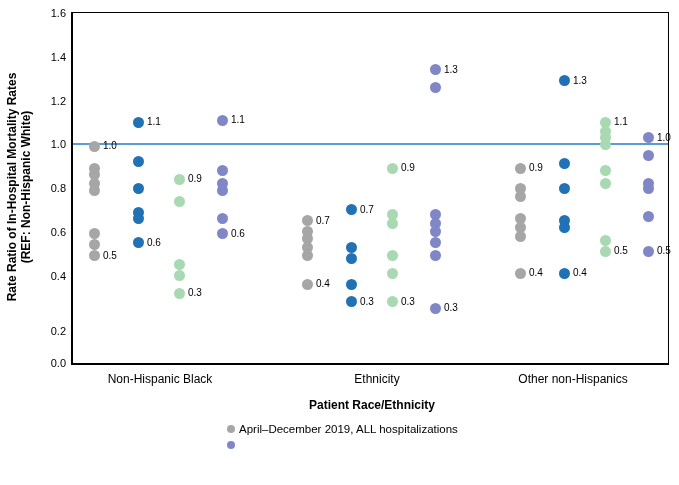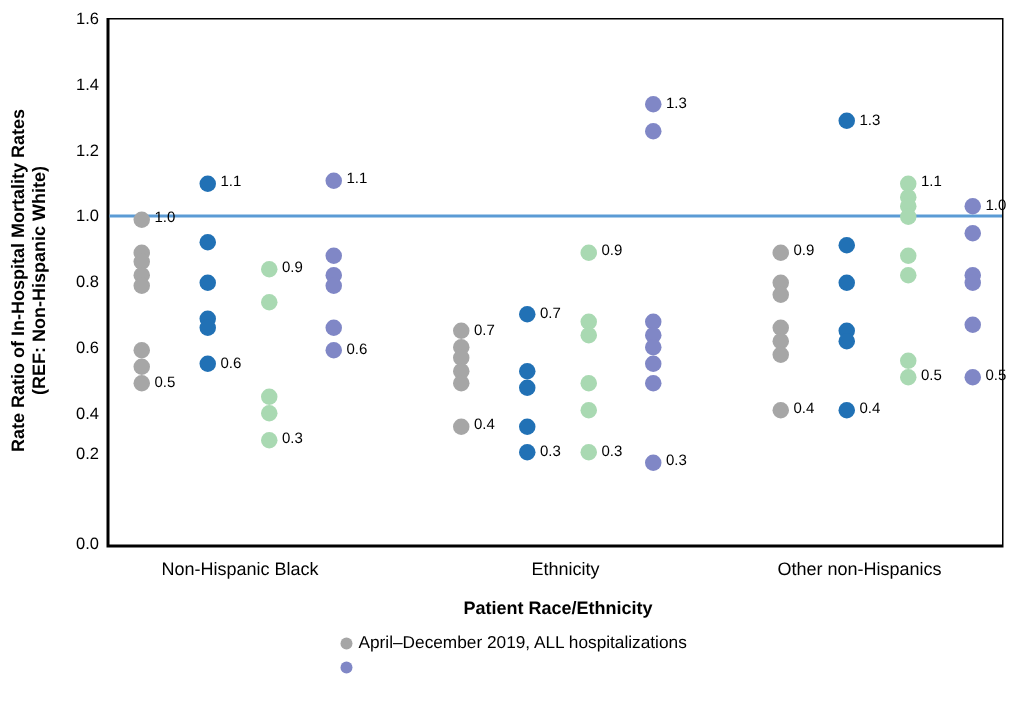--- a/index.html
+++ b/index.html
@@ -131,21 +131,21 @@
       <div class="dot" style="background: rgb(128, 135, 198); left: 569.5px; top: 136.688px;"></div>
       <div class="dot" style="background: rgb(128, 135, 198); left: 569.5px; top: 165.125px;"></div>
       <div class="dot" style="background: rgb(128, 135, 198); left: 569.5px; top: 169.5px;"></div>
       <div class="dot" style="background: rgb(128, 135, 198); left: 569.5px; top: 197.938px;"></div>
       <div class="dot" style="background: rgb(128, 135, 198); left: 569.5px; top: 232.938px;"></div>
       <div class="pt-label" style="left: 584px; top: 117.688px;">1.0</div>
       <div class="pt-label" style="left: 584px; top: 231.438px;">0.5</div>
     </div>
   <div id="yticks">
       <div class="ytick" style="top: 356px;">0.0</div>
-      <div class="ytick" style="top: 296px;">0.2</div>
+      <div class="ytick" style="top: 324px;">0.2</div>
       <div class="ytick" style="top: 268.5px;">0.4</div>
       <div class="ytick" style="top: 224.75px;">0.6</div>
       <div class="ytick" style="top: 181px;">0.8</div>
       <div class="ytick" style="top: 137.25px;">1.0</div>
       <div class="ytick" style="top: 93.5px;">1.2</div>
       <div class="ytick" style="top: 49.75px;">1.4</div>
       <div class="ytick" style="top: 6px;">1.6</div>
     </div>
   <div id="xcats">
       <div class="cat-label" style="left: 160px;">Non-Hispanic Black</div>

